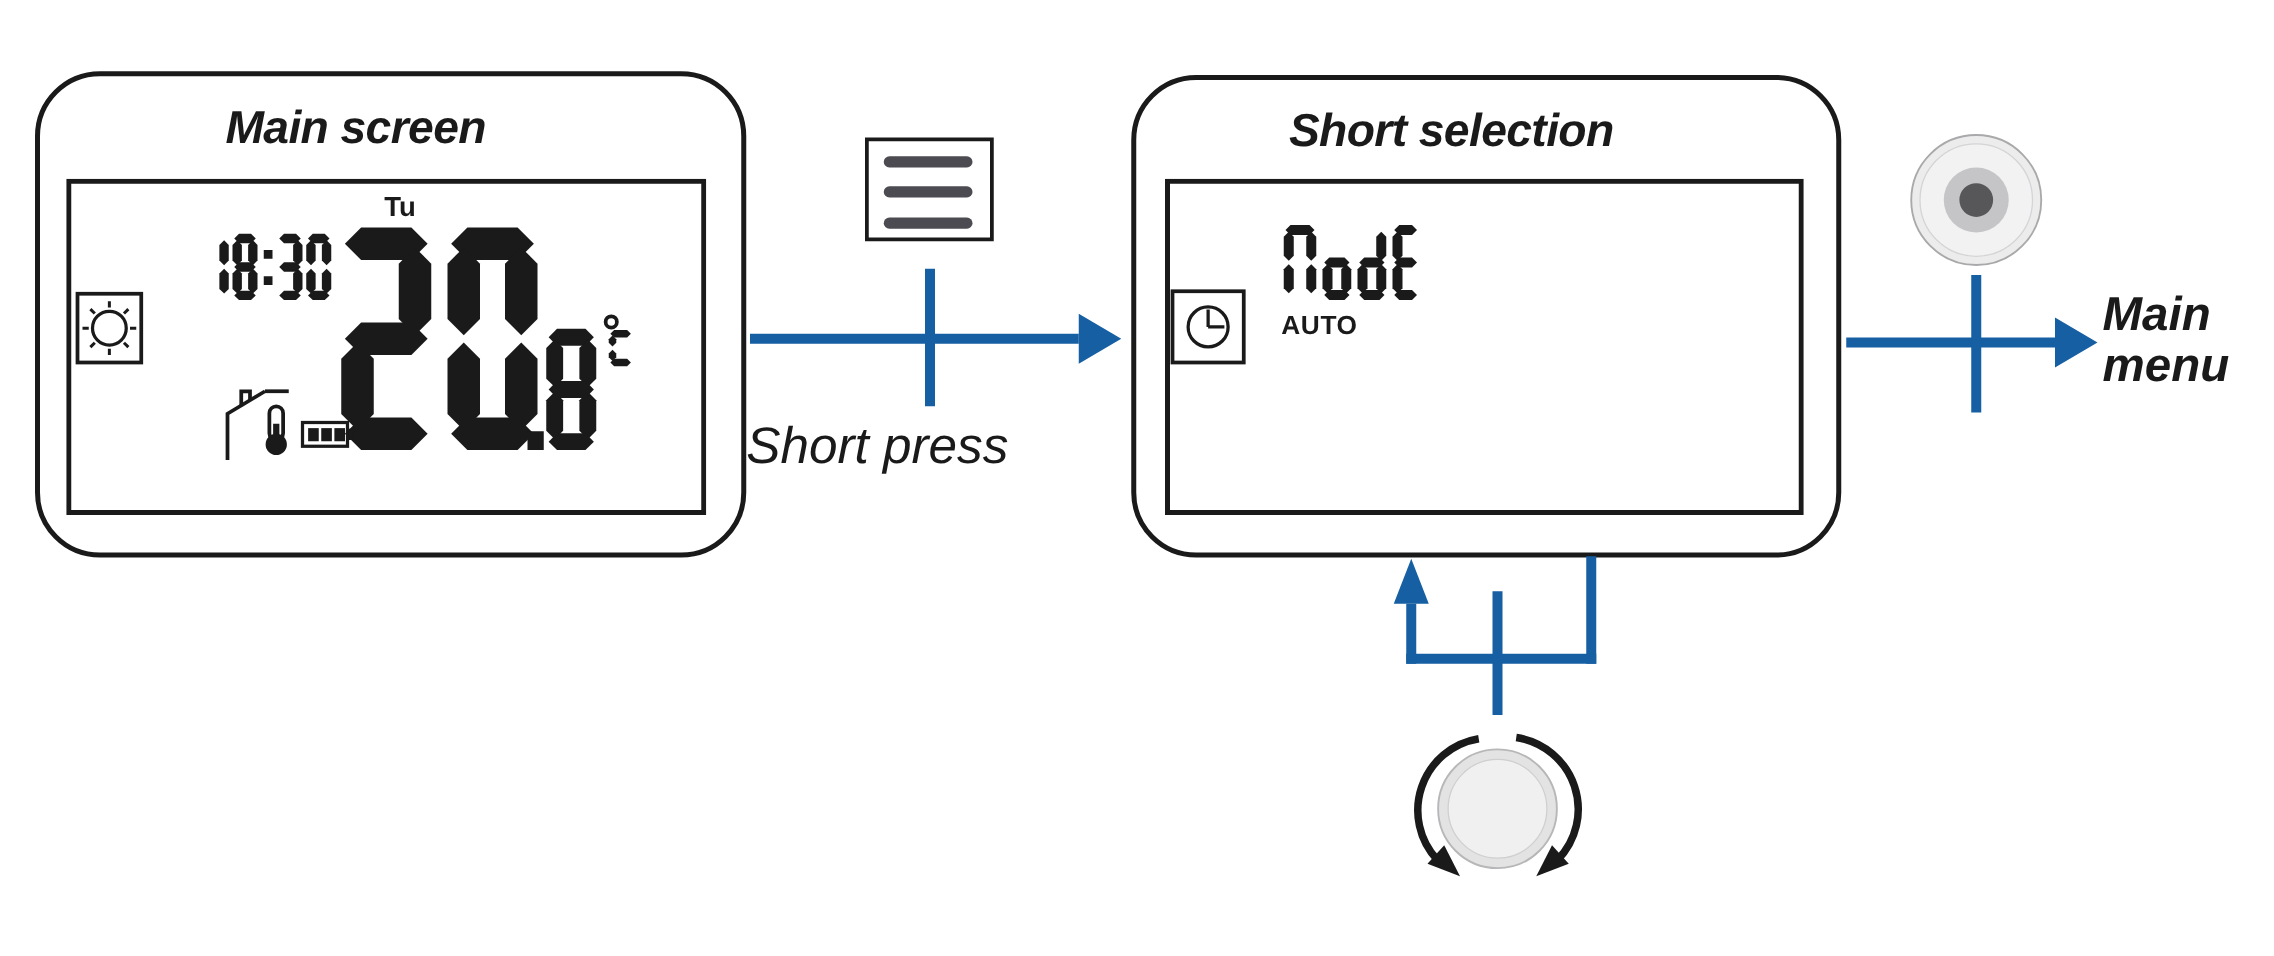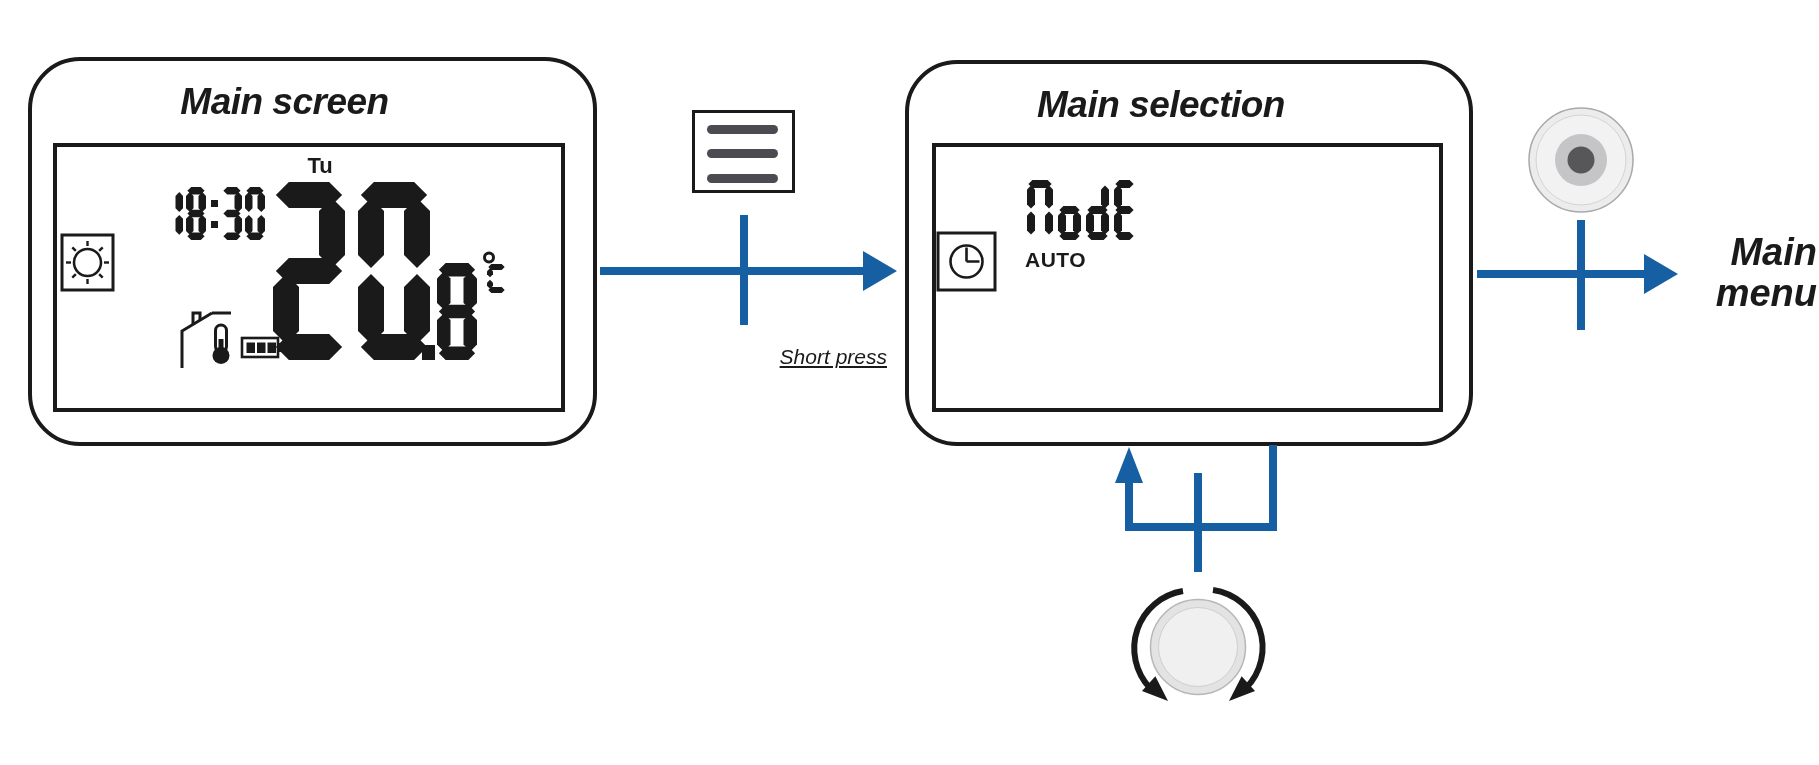--- a/index.html
+++ b/index.html
@@ -22,24 +22,24 @@
   #lcd-main{left:53px;top:143px;}
   #lcd-mode{left:932px;top:143px;}
   #overlay{position:absolute;left:0;top:0;pointer-events:none;}
   .menu-button{
     position:absolute;left:692px;top:110px;width:103px;height:83px;
     background:#ffffff;border:3px solid #1a1a1a;box-sizing:border-box;
   }
   .menu-bar{
     position:absolute;left:12px;width:71px;height:9px;border-radius:5px;background:#4b4b51;
   }
-  .label{position:absolute;text-align:right;white-space:nowrap;}
+  .label{position:absolute;text-align:left;white-space:nowrap;}
   #short-press-label{
     left:597px;top:338px;width:290px;
-    font-size:21px;font-style:italic;line-height:37px;text-decoration:underline;
+    font-size:41px;font-style:italic;line-height:37px;
   }
   #main-menu-label{
     left:1682px;top:232px;width:135px;
     font-size:38px;font-weight:bold;font-style:italic;line-height:41px;
   }
   svg text{font-family:"Liberation Sans", sans-serif;}
 </style>
 </head>
 <body>
 
@@ -135,21 +135,21 @@
     </g>
   </svg>
 
   <div class="menu-button">
     <div class="menu-bar" style="top:12px"></div>
     <div class="menu-bar" style="top:36px"></div>
     <div class="menu-bar" style="top:61px"></div>
   </div>
 
   <div class="device" id="dev-mode">
-    <div class="device-title">Main selection</div>
+    <div class="device-title">Short selection</div>
   </div>
   <svg id="lcd-mode" class="lcd-svg" width="511" height="269" viewBox="0 0 511 269">
     <rect x="2" y="2" width="507" height="265" fill="#ffffff" stroke="#1a1a1a" stroke-width="4"></rect>
 
     <g stroke="#1a1a1a" fill="none">
       <rect x="6" y="90" width="57" height="57" stroke-width="3"></rect>
       <circle cx="34.5" cy="118.5" r="16" stroke-width="2.6"></circle>
       <path d="M 34.5,118.5 L 34.5,104.5 M 34.5,118.5 L 47.5,118.5" stroke-width="2.6"></path>
     </g>
     <g id="seg-mode">

